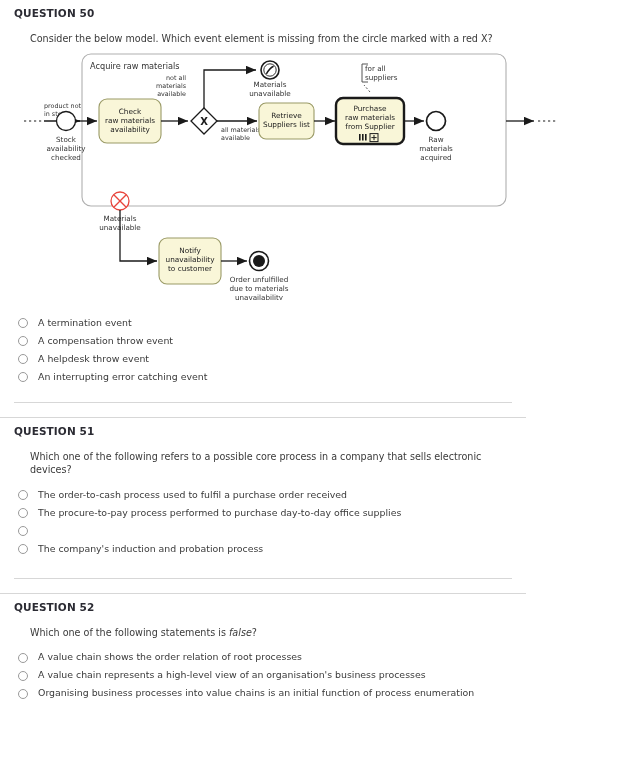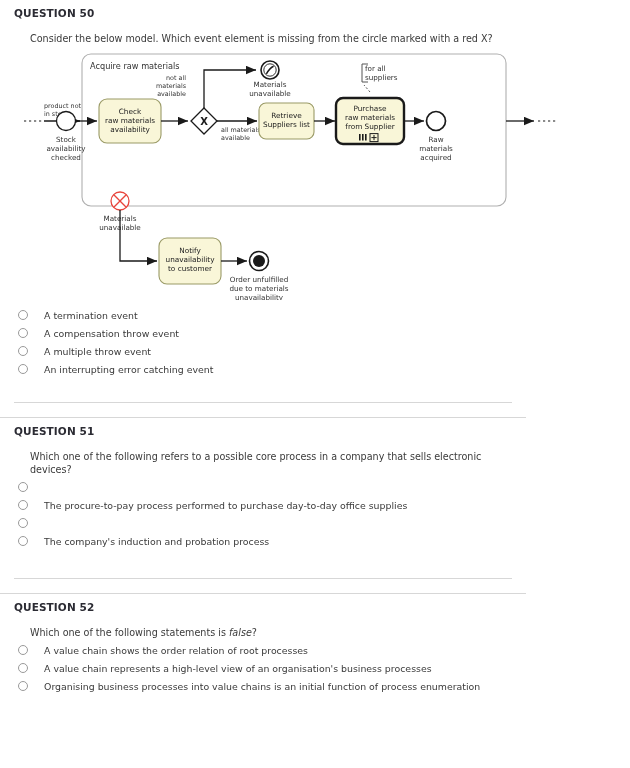--- a/index.html
+++ b/index.html
@@ -36,22 +36,22 @@
     color: #3a3a3a;
     line-height: 1.35;
     padding-top: 14px;
     margin-left: 16px;
   }
   .q-text em { }
 
   .options { margin-top: 5px; }
   .option-row {
     display: flex;
-    align-items: flex-start;
-    gap: 16px;
+    align-items: flex-end;
+    gap: 10px;
     height: 18px;
   }
   .radio {
     flex: 0 0 auto;
     width: 8px;
     height: 8px;
     border: 1px solid #9a9a9a;
     border-radius: 50%;
     background: #fff;
     margin-left: 4px;
@@ -213,40 +213,41 @@
       <div class="option-row">
         <span class="radio"></span>
         <span class="option-label">A termination event</span>
       </div>
       <div class="option-row">
         <span class="radio"></span>
         <span class="option-label">A compensation throw event</span>
       </div>
       <div class="option-row">
         <span class="radio"></span>
-        <span class="option-label">A multiple throw event</span>
+        <span class="option-label">A helpdesk throw event</span>
       </div>
       <div class="option-row">
         <span class="radio"></span>
         <span class="option-label">An interrupting error catching event</span>
       </div>
     </div>
   </div>
 
   <div style="height:20px"></div>
   <hr class="divider hr-inset">
   <div style="height:14px"></div>
   <hr class="divider">
 
   <div class="q-block">
     <div class="q-header">QUESTION 51</div>
     <div class="q-text">Which one of the following refers to a possible core process in a company that sells electronic devices?</div>
     <div class="options">
       <div class="option-row">
         <span class="radio"></span>
+        <span class="option-label">The order-to-cash process used to fulfil a purchase order received</span>
       </div>
       <div class="option-row">
         <span class="radio"></span>
         <span class="option-label">The procure-to-pay process performed to purchase day-to-day office supplies</span>
       </div>
       <div class="option-row">
         <span class="radio"></span>
       </div>
       <div class="option-row">
         <span class="radio"></span>

